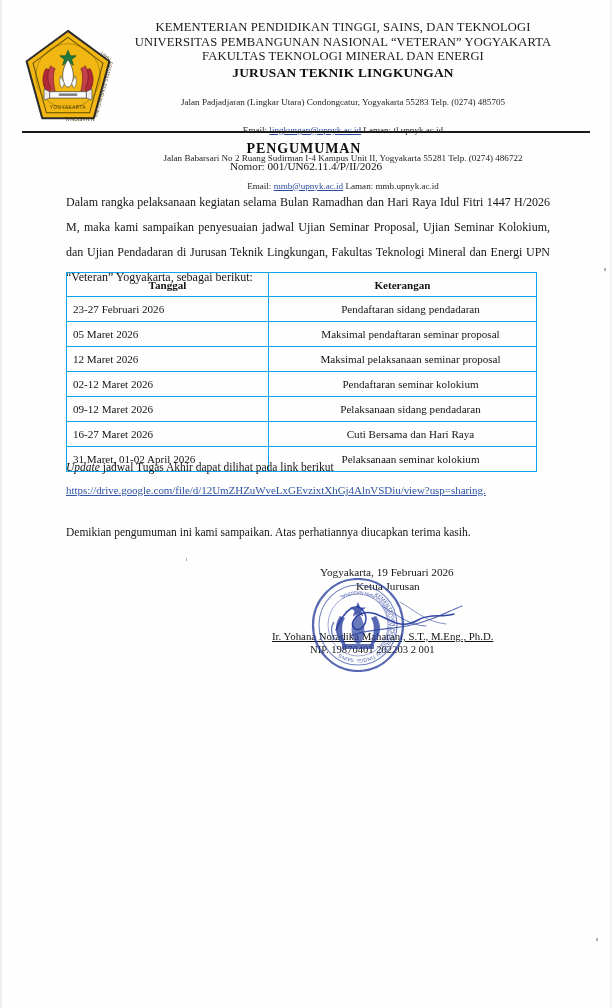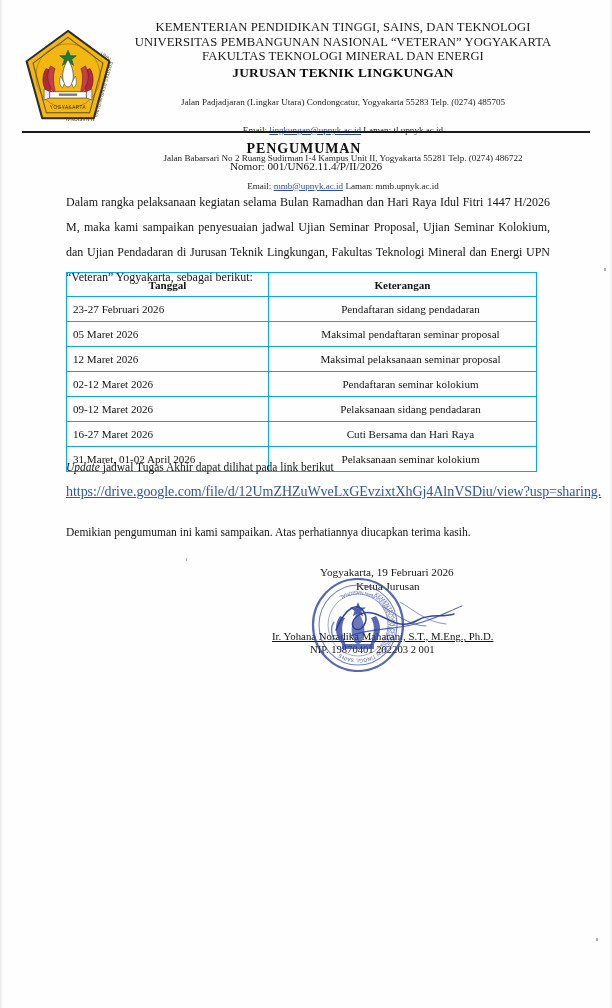--- a/index.html
+++ b/index.html
@@ -163,21 +163,21 @@
     left: 66px;
     top: 461px;
     font-size: 11.5px;
     color: #151515;
   }
   .update-line .em { font-style: italic; }
   .link-line {
     position: absolute;
     left: 66px;
     top: 484px;
-    font-size: 14px;
+    font-size: 11px;
     color: #2f55a4;
     text-decoration: underline;
     word-break: break-all;
     letter-spacing: -.05px;
   }
 
   
   .closing {
     position: absolute;
     left: 66px;

